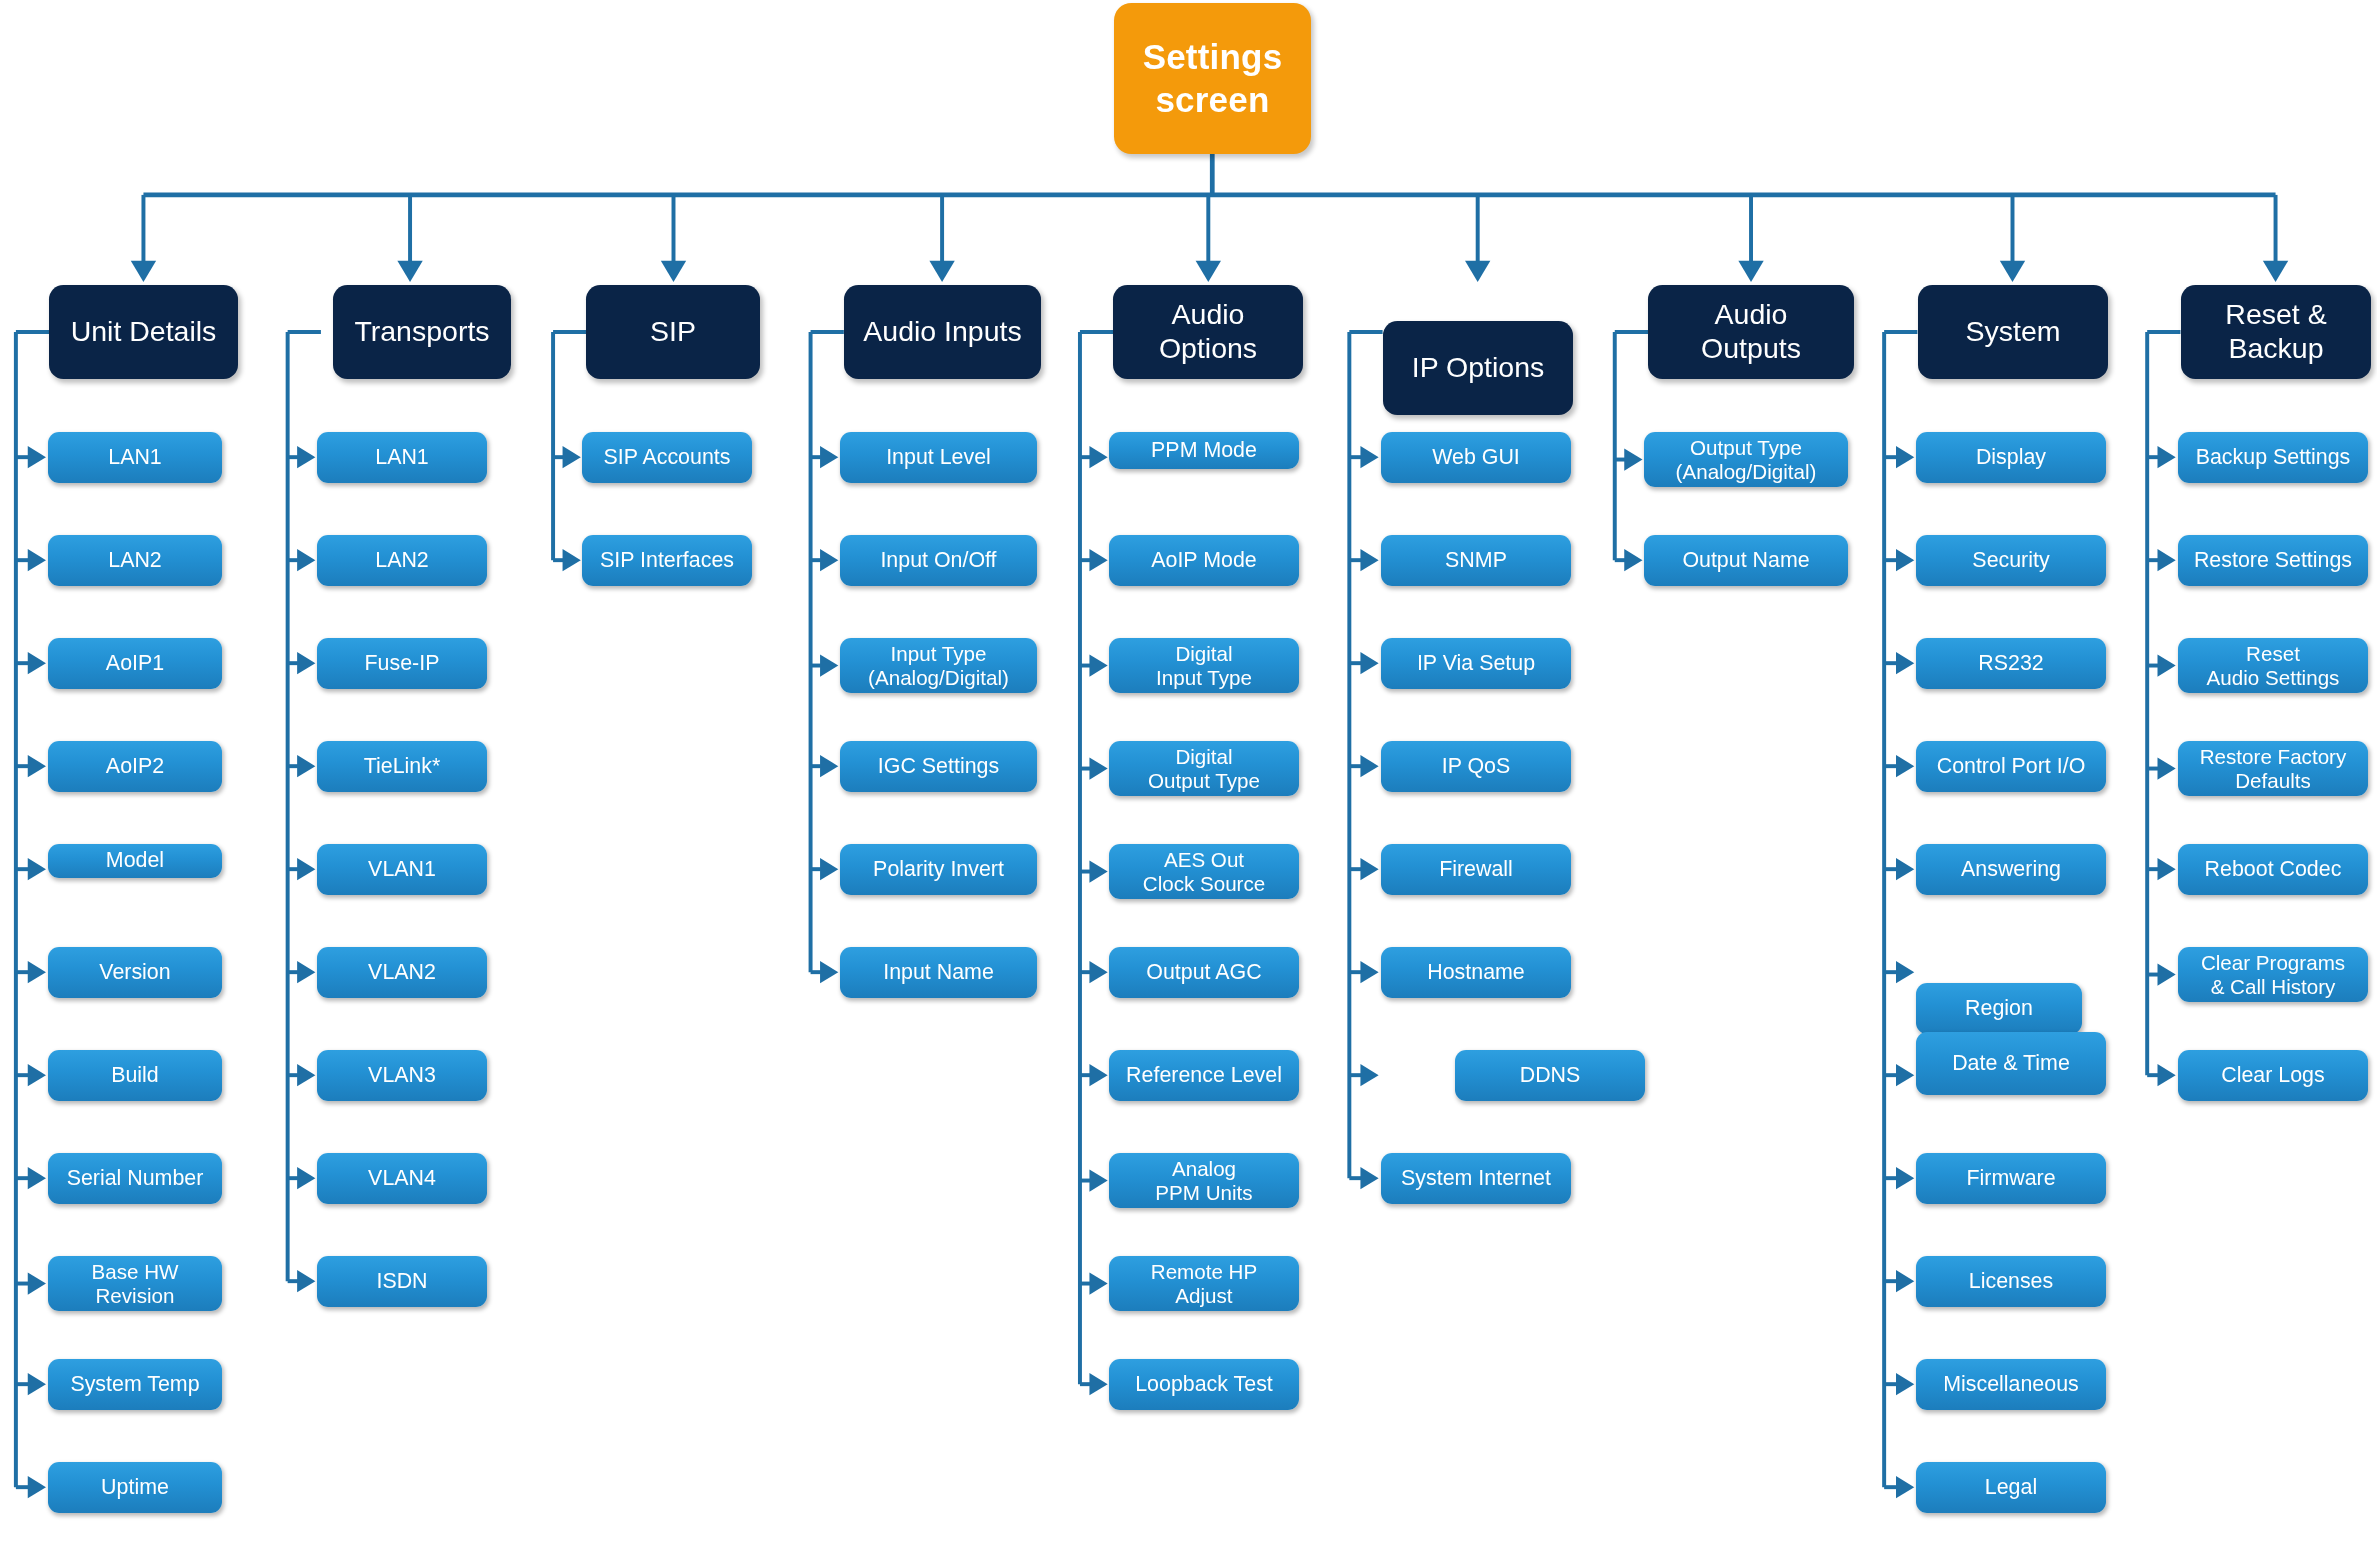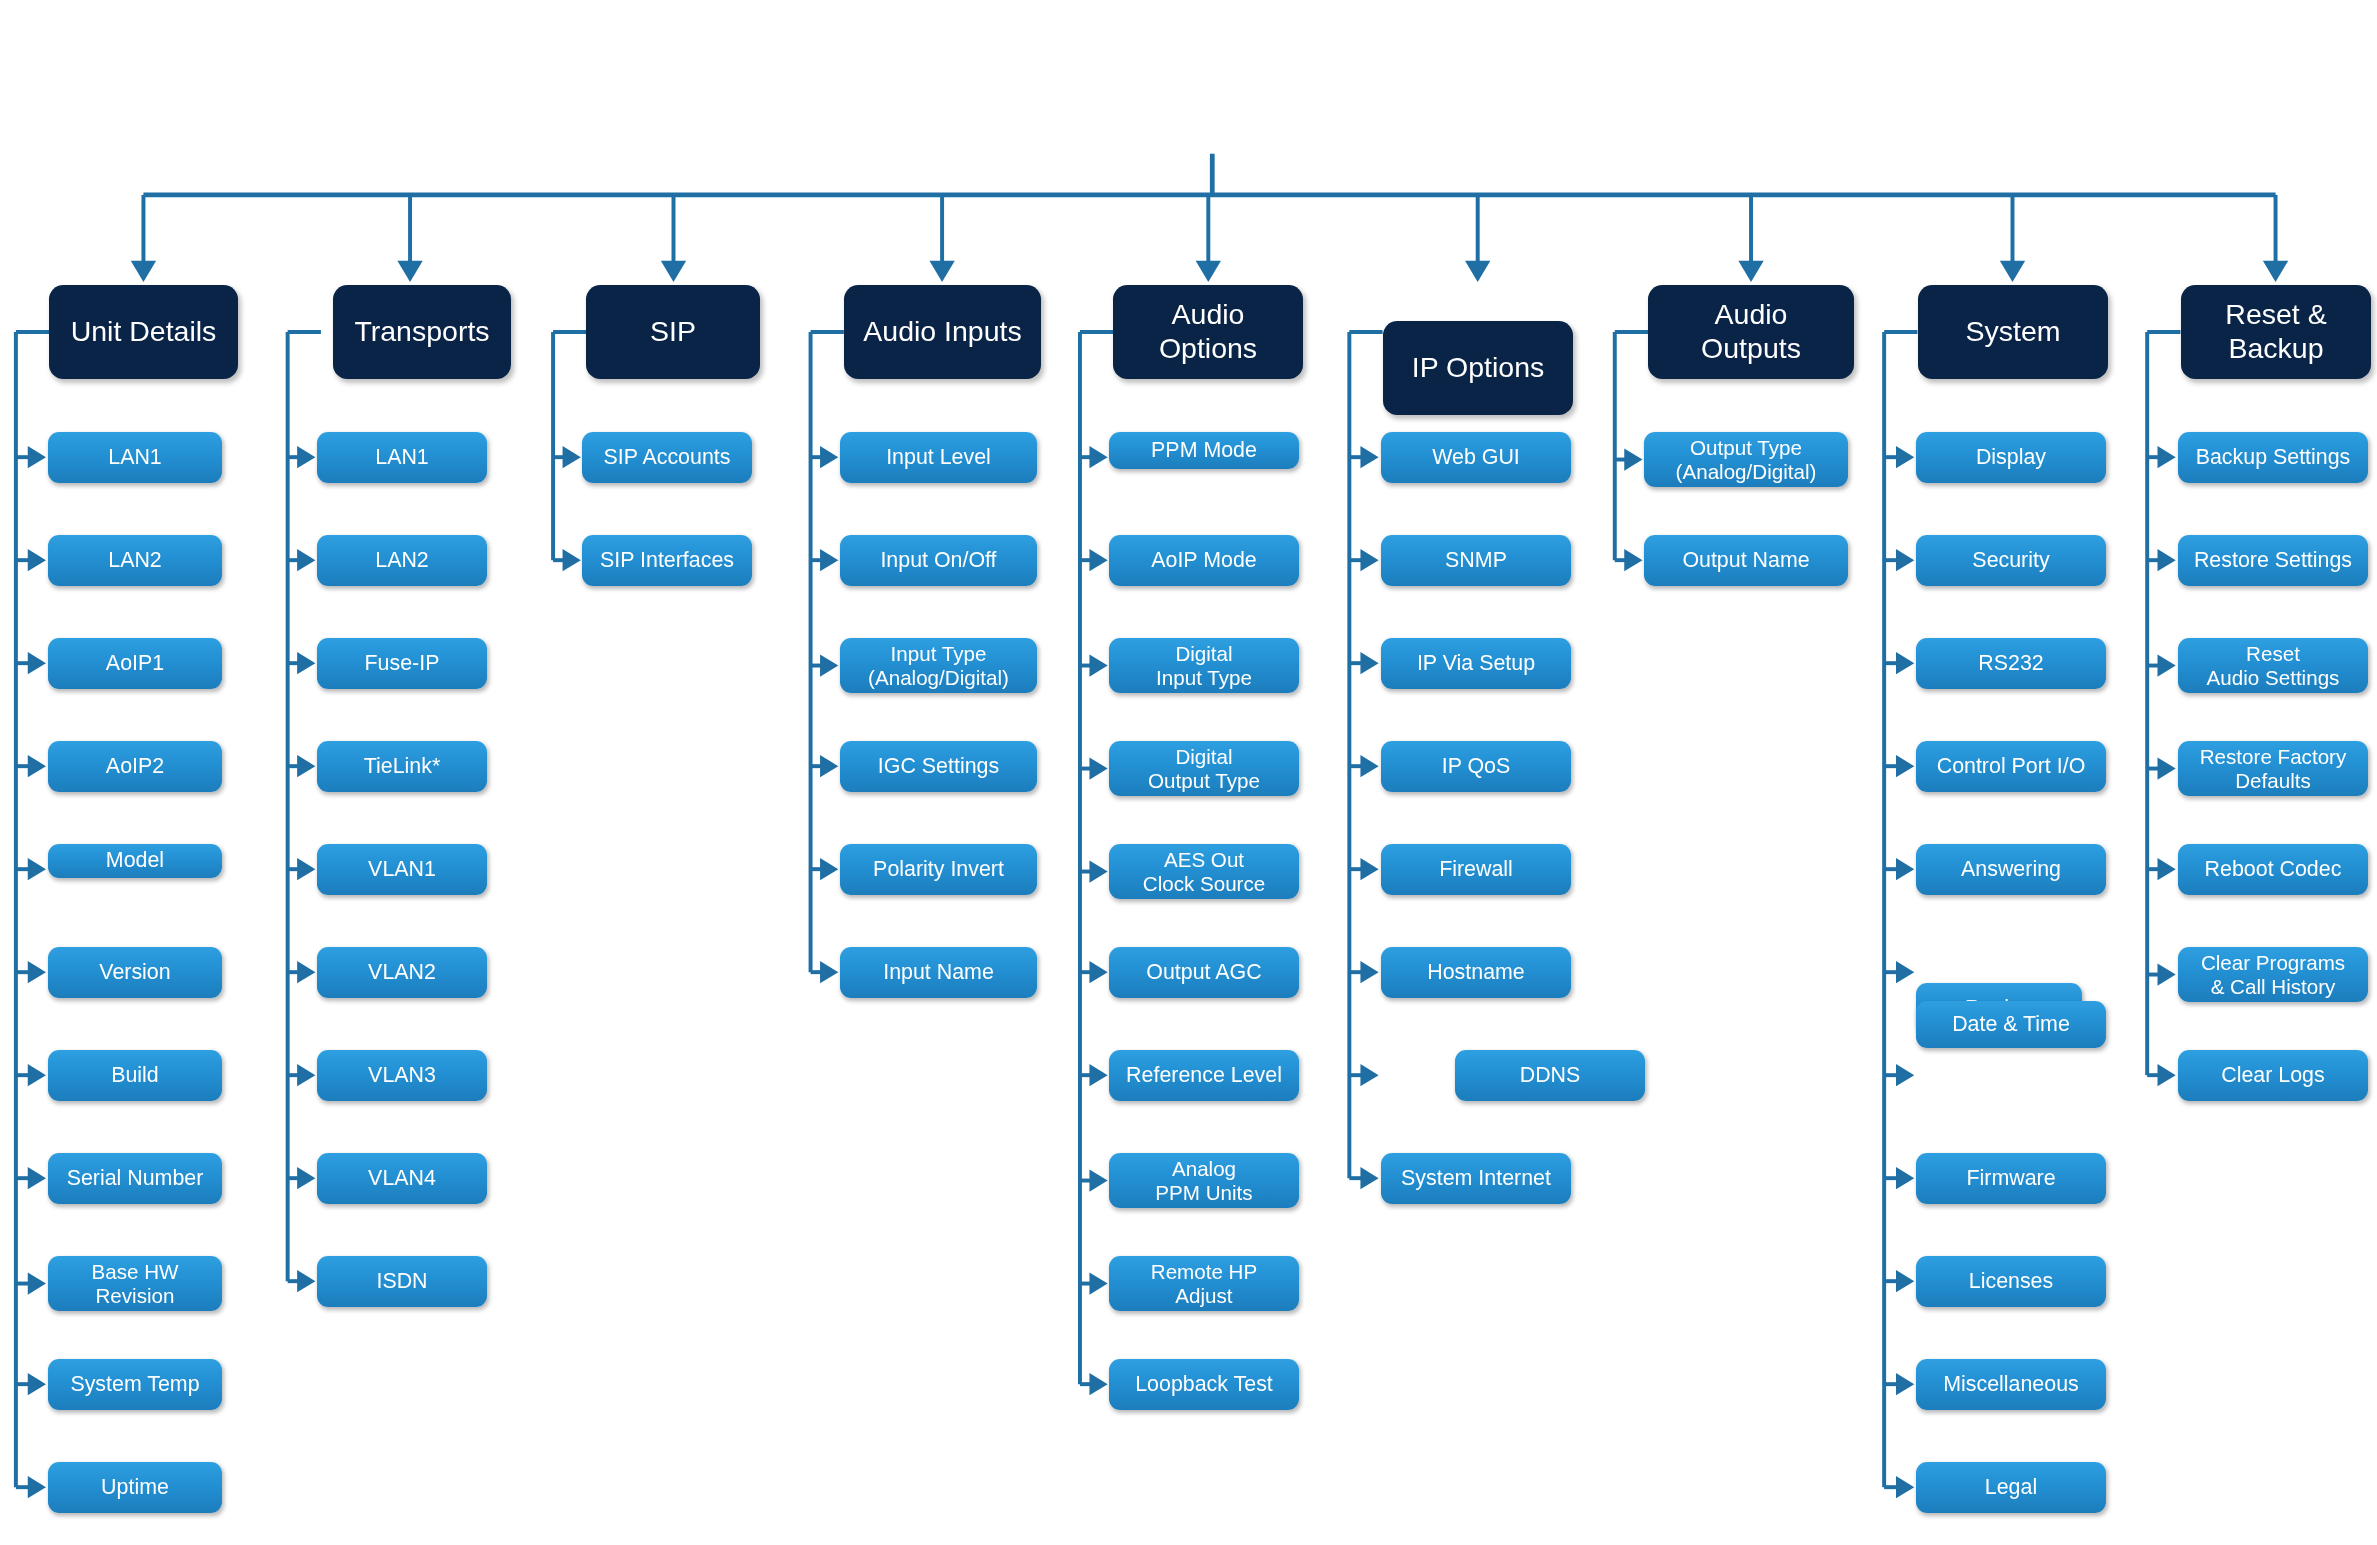--- a/index.html
+++ b/index.html
@@ -258,20 +258,22 @@
       <polygon points="2723,956 2723,984 2746,970" fill="#1F6FA5"></polygon>
       <line x1="2710" y1="1097" x2="2724" y2="1097" stroke="#1F6FA5" stroke-width="5" stroke-linecap="butt"></line>
       <polygon points="2723,1083 2723,1111 2746,1097" fill="#1F6FA5"></polygon>
       <line x1="2710" y1="1230" x2="2724" y2="1230" stroke="#1F6FA5" stroke-width="5" stroke-linecap="butt"></line>
       <polygon points="2723,1216 2723,1244 2746,1230" fill="#1F6FA5"></polygon>
       <line x1="2710" y1="1357" x2="2724" y2="1357" stroke="#1F6FA5" stroke-width="5" stroke-linecap="butt"></line>
       <polygon points="2723,1343 2723,1371 2746,1357" fill="#1F6FA5"></polygon>
       <line x1="2710" y1="419" x2="2710" y2="1357" stroke="#1F6FA5" stroke-width="5" stroke-linecap="butt"></line>
     </svg>
 
+  <div class="root-node" style="left: 1114px; top: 3.2px;">Settings
+screen</div>
 
   <div id="columns-host">
       <div class="column" style="left: 0px; top: 0px; position: absolute;">
         <div class="col-header" style="left: 49px; top: 285px; width: 189px;">Unit Details</div>
         <div class="child-box" style="left: 48px; top: 432px; width: 174px; height: 51px;">LAN1</div>
         <div class="child-box" style="left: 48px; top: 535px; width: 174px; height: 51px;">LAN2</div>
         <div class="child-box" style="left: 48px; top: 638px; width: 174px; height: 51px;">AoIP1</div>
         <div class="child-box" style="left: 48px; top: 741px; width: 174px; height: 51px;">AoIP2</div>
         <div class="child-box" style="left: 48px; top: 844px; width: 174px; height: 34px;">Model</div>
         <div class="child-box" style="left: 48px; top: 947px; width: 174px; height: 51px;">Version</div>
@@ -347,21 +349,21 @@
         <div class="child-box" style="left: 1644px; top: 535px; width: 204px; height: 51px;">Output Name</div>
       </div>
       <div class="column" style="left: 0px; top: 0px; position: absolute;">
         <div class="col-header" style="left: 1918px; top: 285px; width: 190px;">System</div>
         <div class="child-box" style="left: 1916px; top: 432px; width: 190px; height: 51px;">Display</div>
         <div class="child-box" style="left: 1916px; top: 535px; width: 190px; height: 51px;">Security</div>
         <div class="child-box" style="left: 1916px; top: 638px; width: 190px; height: 51px;">RS232</div>
         <div class="child-box" style="left: 1916px; top: 741px; width: 190px; height: 51px;">Control Port I/O</div>
         <div class="child-box" style="left: 1916px; top: 844px; width: 190px; height: 51px;">Answering</div>
         <div class="child-box" style="left: 1916px; top: 983px; width: 166px; height: 51px;">Region</div>
-        <div class="child-box" style="left: 1916px; top: 1001px; width: 190px; height: 47px;">Date &amp; Time</div>
+        <div class="child-box" style="left: 1916px; top: 1032px; width: 190px; height: 63px;">Date &amp; Time</div>
         <div class="child-box" style="left: 1916px; top: 1153px; width: 190px; height: 51px;">Firmware</div>
         <div class="child-box" style="left: 1916px; top: 1256px; width: 190px; height: 51px;">Licenses</div>
         <div class="child-box" style="left: 1916px; top: 1359px; width: 190px; height: 51px;">Miscellaneous</div>
         <div class="child-box" style="left: 1916px; top: 1462px; width: 190px; height: 51px;">Legal</div>
       </div>
       <div class="column" style="left: 0px; top: 0px; position: absolute;">
         <div class="col-header" style="left: 2181px; top: 285px; width: 190px;">Reset &amp;
 Backup</div>
         <div class="child-box" style="left: 2178px; top: 432px; width: 190px; height: 51px;">Backup Settings</div>
         <div class="child-box" style="left: 2178px; top: 535px; width: 190px; height: 51px;">Restore Settings</div>

